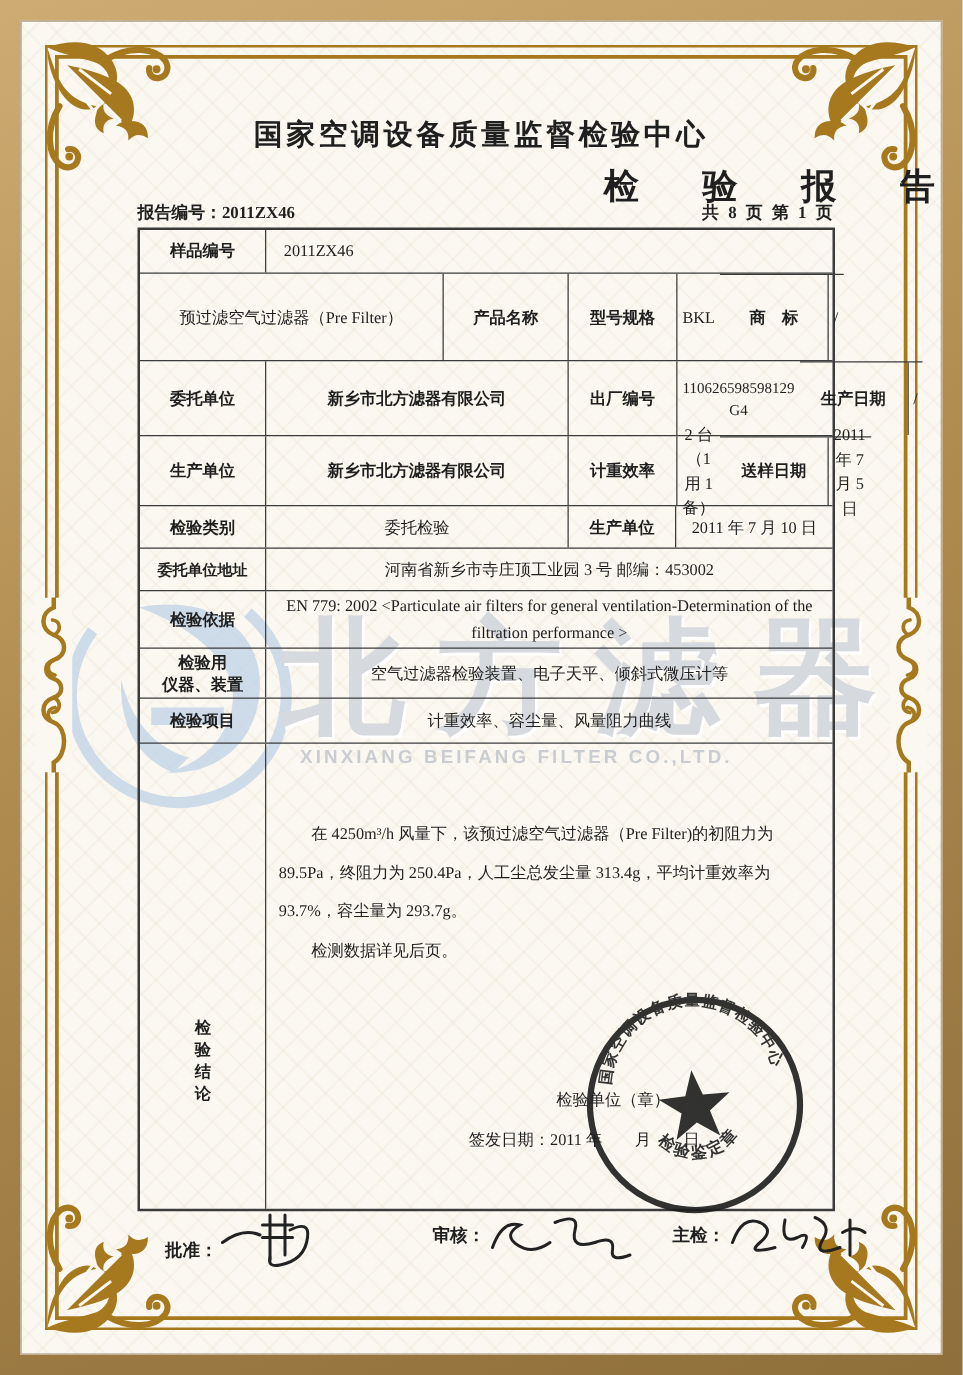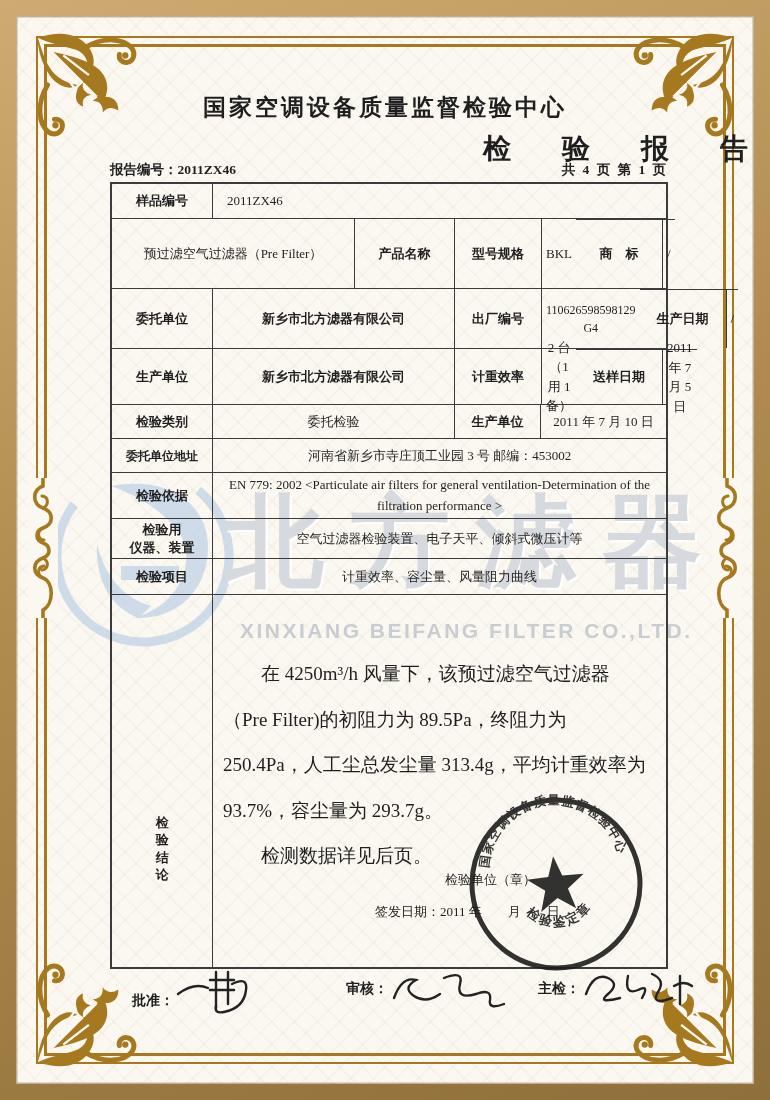--- a/index.html
+++ b/index.html
@@ -33,23 +33,23 @@
 
   
   .wm-logo{position:absolute;left:35px;top:448px;z-index:1;opacity:.8;}
   .wm-big{
     position:absolute;left:224px;top:492px;z-index:1;
     font-family:"DejaVu Sans","Liberation Sans",sans-serif;font-weight:700;
     font-size:100px;line-height:1;letter-spacing:26px;color:var(--wm-gray);
     text-shadow:2px 2px 0 #ffffff;white-space:nowrap;
   }
   .wm-en{
-    position:absolute;left:240px;top:619px;width:500px;z-index:1;
+    position:absolute;left:240px;top:597px;width:500px;z-index:1;
     font-family:"Liberation Sans","DejaVu Sans",sans-serif;font-weight:700;
-    font-size:21px;letter-spacing:2.5px;color:var(--wm-text-gray);white-space:nowrap;
+    font-size:15px;letter-spacing:2.5px;color:var(--wm-text-gray);white-space:nowrap;
   }
 
   
   .org-title{position:absolute;top:92px;left:0;width:100%;text-align:center;z-index:2;
     font-size:23px;font-weight:700;letter-spacing:3px;}
   .report-title{position:absolute;top:130px;left:0;width:100%;text-align:right;z-index:2;
     font-size:28px;font-weight:700;letter-spacing:22px;text-indent:22px;}
   .meta-row{position:absolute;top:161px;left:110px;width:558px;z-index:2;
     display:flex;justify-content:space-between;font-size:13.5px;font-weight:700;}
   .meta-row .pageinfo{letter-spacing:2px;}
@@ -74,21 +74,21 @@
   .subrow .cell + .cell{border-left:1.6px solid var(--table-line);}
   .w-sublbl{width:86px;flex:none;}
   .w-subval{flex:1;}
   .left-val{justify-content:flex-start;text-align:left;padding-left:14px;}
   .bold{font-weight:700;}
   .small{font-size:12px;}
   .concl-row{position:relative;}
   .concl-label{writing-mode:vertical-lr;letter-spacing:1.35em;font-weight:600;
     display:flex;align-items:center;justify-content:center;padding-top:120px;box-sizing:border-box;}
   .concl-body{position:relative;flex:1;border-left:1.6px solid var(--table-line);box-sizing:border-box;}
-  .concl-text{padding:56px 14px 0 10px;font-size:19px;line-height:2.4;}
+  .concl-text{padding:56px 14px 0 10px;font-size:13px;line-height:2.4;}
   .concl-text p{margin:0;text-indent:2em;}
   .unit-line{position:absolute;left:232px;top:276px;font-size:13px;}
   .issue-line{position:absolute;left:162px;top:308px;font-size:13px;}
   .stamp{position:absolute;left:248px;top:194px;opacity:.9;transform:rotate(-6deg);z-index:4;}
 
   
   .sig-row{position:absolute;left:112px;top:962px;width:556px;z-index:3;display:flex;align-items:flex-start;}
   .sig-group{display:flex;align-items:flex-start;}
   .sig-label{font-size:14px;font-weight:700;padding-top:18px;white-space:nowrap;}
   .sig-scribble{margin-top:2px;}
@@ -181,21 +181,21 @@
 <svg class="sidescroll right" viewBox="0 0 30 140">
   <rect x="0" y="0" width="30" height="140" fill="#fbf8f1"></rect>
   <path fill="none" stroke="#a6791f" stroke-width="3.6" stroke-linecap="round" d="M15 0 V8 C4 12 4 26 15 30 C26 34 26 46 15 50 C7 53 7 62 15 65 C23 68 23 77 15 80 C4 84 4 96 15 100 C26 104 26 126 15 132 V140"></path>
   <path fill="none" stroke="#a6791f" stroke-width="3" stroke-linecap="round" d="M15 30 C21 27 21 19 14 18 M15 50 C9 53 9 61 16 62 M15 80 C21 83 21 91 14 92 M15 100 C9 97 9 89 16 88"></path>
 </svg>
 
 <div class="org-title">国家空调设备质量监督检验中心</div>
 <div class="report-title">检 验 报 告</div>
 <div class="meta-row">
   <span><span>报告编号：</span><span>2011ZX46</span></span>
-  <span class="pageinfo">共 4 页 第 1 页</span>
+  <span class="pageinfo">共 8 页 第 1 页</span>
 </div>
 
 <div class="rtable">
 
   <div class="trow" style="height:34px">
     <div class="cell lbl w-label">样品编号</div>
     <div class="cell w-rest left-val">2011ZX46</div>
   </div>
 
   <div class="trow" style="height:70px">

